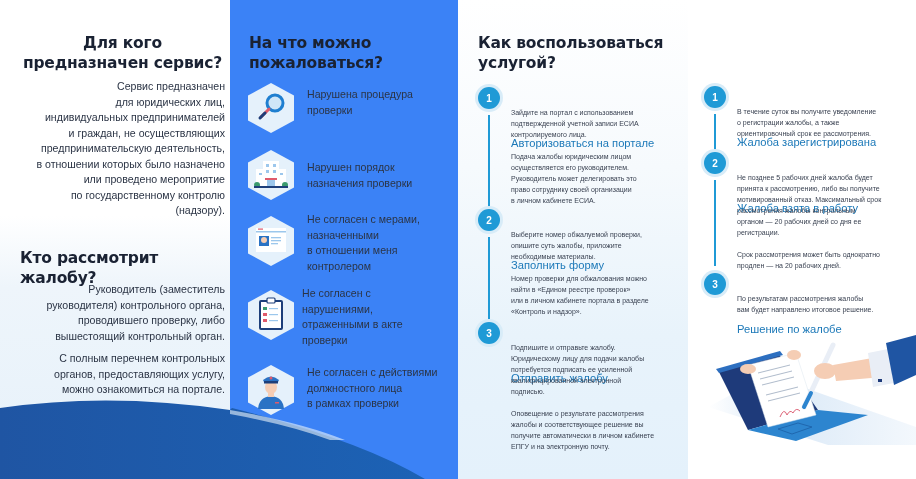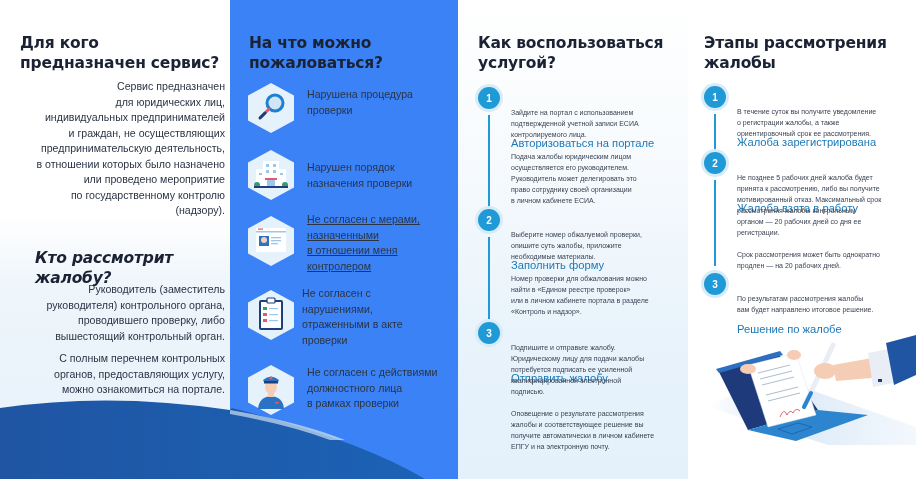--- a/index.html
+++ b/index.html
@@ -22,23 +22,23 @@
 
     .wave1 { position: absolute; left: 0; top: 0; width: 460px; height: 479px; pointer-events: none; }
 
     h2 {
       font-family: "DejaVu Sans", sans-serif;
       font-weight: bold; font-size: 15.5px; line-height: 20px; color: #1a2233;
       letter-spacing: -0.2px;
     }
     .body-text { font-size: 10.6px; line-height: 15.5px; color: #2b3445; text-align: right; }
 
-    #p1 .t1 { position: absolute; left: 20px; top: 33px; width: 205px; }
+    #p1 .t1 { position: absolute; left: 20px; top: 33px; width: 205px; text-align: center; }
     #p1 .d1 { position: absolute; left: 20px; top: 79px; width: 205px; white-space: pre-line; }
-    #p1 .t2 { position: absolute; left: 35px; top: 248px; width: 205px; font-style: italic; }
+    #p1 .t2 { position: absolute; left: 20px; top: 248px; width: 205px; }
     #p1 .d2 { position: absolute; left: 20px; top: 282px; width: 205px; white-space: pre-line; }
     #p1 .d3 { position: absolute; left: 20px; top: 351px; width: 205px; white-space: pre-line; }
 
     #p2 .t1 { position: absolute; left: 19px; top: 33px; width: 200px; white-space: pre-line; }
     .complaint {
       position: absolute; left: 18px; width: 205px; display: flex; align-items: flex-start;
     }
     .hex {
       width: 46px; height: 50px; flex: 0 0 46px; position: relative;
     }
@@ -138,21 +138,21 @@
         <rect x="8" y="12" width="30" height="24" fill="#fff"></rect>
         <rect x="8" y="15" width="30" height="1.5" fill="#9cc7ec"></rect>
         <rect x="10" y="12.5" width="5" height="1.2" fill="#e05a6b"></rect>
         <rect x="11" y="20" width="10" height="10" fill="#2a72c4"></rect>
         <circle cx="16" cy="24" r="3" fill="#f5cdb4"></circle>
         <rect x="23" y="21" width="10" height="1.3" fill="#9cc7ec"></rect>
           <rect x="23" y="24" width="10" height="1.3" fill="#9cc7ec"></rect>
           <rect x="23" y="27" width="7" height="1.3" fill="#9cc7ec"></rect>
         </svg>
     </div>
-    <div class="label" style="margin-top:-4px;text-decoration:underline;">Не согласен с мерами,
+    <div class="label" style="margin-top:-4px;">Не согласен с мерами,
 назначенными
 в отношении меня
 контролером</div>
   </div>
 
   <div class="complaint" style="top:290px;">
     <div class="hex">
       <svg width="46" height="50" viewBox="0 0 46 50">
           <polygon points="23,0 46,12.5 46,37.5 23,50 0,37.5 0,12.5" fill="#e5f1fb"></polygon>
         <rect x="12" y="11" width="22" height="28" rx="1" fill="#fff" stroke="#1d3f7a" stroke-width="2"></rect>
@@ -244,22 +244,20 @@
 подписью.
 
 Оповещение о результате рассмотрения
 жалобы и соответствующее решение вы
 получите автоматически в личном кабинете
 ЕПГУ и на электронную почту.</div>
   </div>
 </div>
 
 <div class="panel" id="p4">
-  <h2 class="steps-title" style="left:16px;">Этапы рассмотрения
-жалобы</h2>
 
   <div class="step" style="top:86px; left:16px;">
     <div class="num">1</div>
     <div class="vline" style="top:28px; height:42px;"></div>
     <div class="step-title">Жалоба зарегистрирована</div>
     <div class="step-desc">В течение суток вы получите уведомление
 о регистрации жалобы, а также
 ориентировочный срок ее рассмотрения.</div>
   </div>
 

